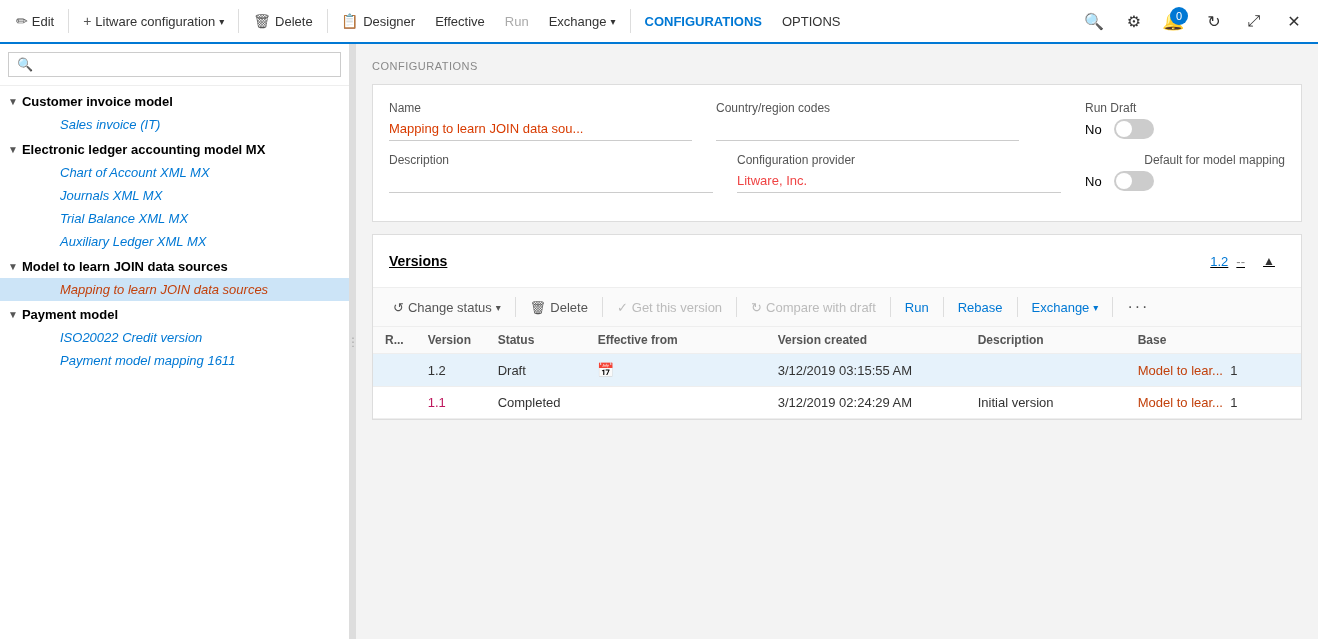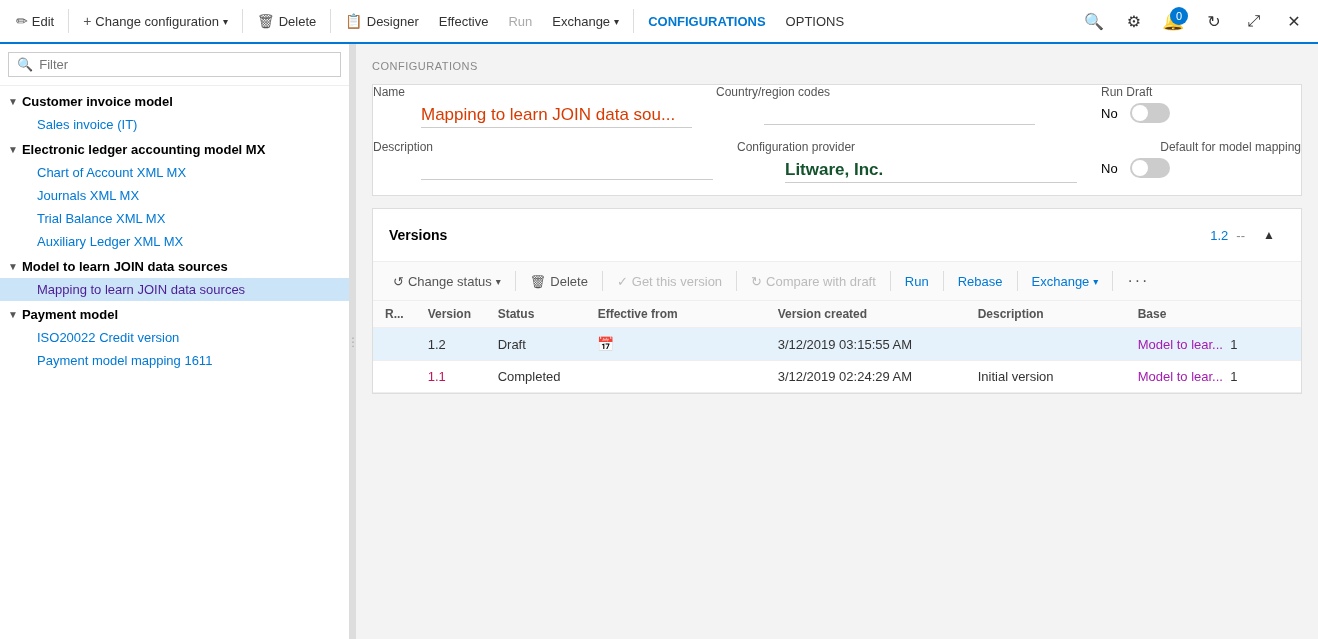--- a/index.html
+++ b/index.html
@@ -54,62 +54,62 @@
     .tree { overflow-y: auto; flex: 1; padding: 4px 0; }
     .tree-group { margin-bottom: 2px; }
     .tree-group-header {
       display: flex; align-items: center; gap: 4px;
       padding: 4px 8px; font-weight: 600; color: #000; cursor: pointer;
     }
     .tree-group-header .chevron { font-size: 10px; color: #555; }
     .tree-item {
       padding: 4px 8px 4px 28px; cursor: pointer; color: #0078d4;
     }
-    .tree-item.selected { background: #cce4f7; color: #4c1d95; }
-    .tree-item.indent2 { padding-left: 37px; }
+    .tree-item.selected { background: #cce4f7; color: #c2410c; }
+    .tree-item.indent2 { padding-left: 60px; font-style: italic; }
 
     
     .resize-handle {
       width: 6px; background: #ddd; cursor: col-resize; flex-shrink: 0;
       display: flex; align-items: center; justify-content: center;
     }
     .resize-handle::after { content: '⋮'; color: #aaa; font-size: 12px; }
 
     
     .right-panel { flex: 1; background: #f3f3f3; overflow: auto; padding: 16px; }
     .section-label {
       font-size: 11px; color: #888; letter-spacing: 0.5px; margin-bottom: 12px;
       text-transform: uppercase;
     }
 
     
-    .config-form { background: #fff; border: 1px solid #ddd; margin-bottom: 12px; }
+    .config-form { background: #fff; padding: 16px; border: 1px solid #ddd; margin-bottom: 12px; }
     .form-row { display: flex; gap: 24px; margin-bottom: 12px; }
     .form-field { display: flex; flex-direction: column; flex: 1; }
     .form-field label { font-size: 12px; color: #555; margin-bottom: 4px; }
     .form-field .field-value {
       border-bottom: 1px solid #ccc; padding: 2px 0; min-height: 22px;
-      color: #333; font-size: 17px; margin-left: 48px;
+      color: #333; font-size: 13px;
     }
     .field-value.error { color: #d83b01; }
     .toggle-wrap { display: flex; align-items: center; gap: 12px; }
     .toggle {
       width: 40px; height: 20px; background: #ccc; border-radius: 10px;
       position: relative; cursor: pointer;
     }
     .toggle::after {
       content: ''; position: absolute; top: 2px; left: 2px;
       width: 16px; height: 16px; background: #fff; border-radius: 50%;
     }
 
     
     .versions-panel { background: #fff; border: 1px solid #ddd; }
     .versions-header {
       display: flex; align-items: center; justify-content: space-between;
-      padding: 10px 16px; border-bottom: 1px solid #eee;
+      padding: 10px 16px; border-bottom: 1px solid #eee; text-decoration: underline;
     }
     .versions-title { font-weight: 600; font-size: 14px; }
     .versions-meta { display: flex; align-items: center; gap: 8px; color: #888; font-size: 12px; }
     .versions-meta .version-num { color: #0078d4; font-size: 13px; }
 
     
     .versions-toolbar {
       display: flex; align-items: center; gap: 2px;
       padding: 6px 12px; border-bottom: 1px solid #eee; background: #fafafa;
     }
@@ -130,42 +130,42 @@
       font-size: 12px; font-weight: 600; color: #555;
       border-bottom: 1px solid #eee; background: #fafafa;
     }
     .versions-table td {
       padding: 8px 12px; border-bottom: 1px solid #eee;
       font-size: 13px; color: #333; vertical-align: middle;
     }
     .versions-table tr.selected td { background: #e6f2fb; }
     .status-draft { color: #333; }
     .status-completed { color: #333; }
-    .base-link { color: #a21caf; }
+    .base-link { color: #c2410c; }
     .version-num-col { color: #a00; font-size: 13px; }
     .cal-icon { color: #555; font-size: 14px; cursor: pointer; }
     .col-r { width: 30px; }
     .col-version { width: 70px; }
     .col-status { width: 100px; }
     .col-effective { width: 180px; }
     .col-created { width: 200px; }
     .col-desc { width: 160px; }
   </style>
 </head>
 <body>
 
 <div class="toolbar">
   <button class="toolbar-btn">
     <span class="icon">✏</span>
     <span>Edit</span>
   </button>
   <div class="toolbar-separator"></div>
   <button class="toolbar-btn">
     <span class="icon">+</span>
-    <span>Change configuration</span>
+    <span>Litware configuration</span>
     <span style="font-size:10px;">▾</span>
   </button>
   <div class="toolbar-separator"></div>
   <button class="toolbar-btn">
     <span class="icon">🗑</span>
     <span>Delete</span>
   </button>
   <div class="toolbar-separator"></div>
   <button class="toolbar-btn">
     <span class="icon">📋</span>
@@ -201,21 +201,20 @@
     <button class="toolbar-icon-btn">✕</button>
   </div>
 </div>
 
 <div class="main">
 
   <div class="left-panel">
     <div class="filter-box">
       <div class="filter-input-wrap">
         <span style="color:#888;">🔍</span>
-        <input type="text" style="border: none; outline: none; width: 100%; font-size: 13px; color: rgb(136, 136, 136);" placeholder="Filter">
       </div>
     </div>
     <div class="tree">
 
       <div class="tree-group">
         <div class="tree-group-header">
           <span class="chevron">▼</span>
           <span>Customer invoice model</span>
         </div>
         <div class="tree-item indent2">
@@ -291,21 +290,21 @@
           </div>
         </div>
       </div>
       <div class="form-row">
         <div class="form-field">
           <label>Description</label>
           <div class="field-value"></div>
         </div>
         <div class="form-field">
           <label>Configuration provider</label>
-          <div class="field-value" style="color:#14532d;font-weight:bold;">Litware, Inc.</div>
+          <div class="field-value" style="color:#ef4444;">Litware, Inc.</div>
         </div>
         <div class="form-field" style="max-width:200px;text-align:right;">
           <label>Default for model mapping</label>
           <div class="toggle-wrap">
             <span>No</span>
             <div class="toggle"></div>
           </div>
         </div>
       </div>
     </div>

